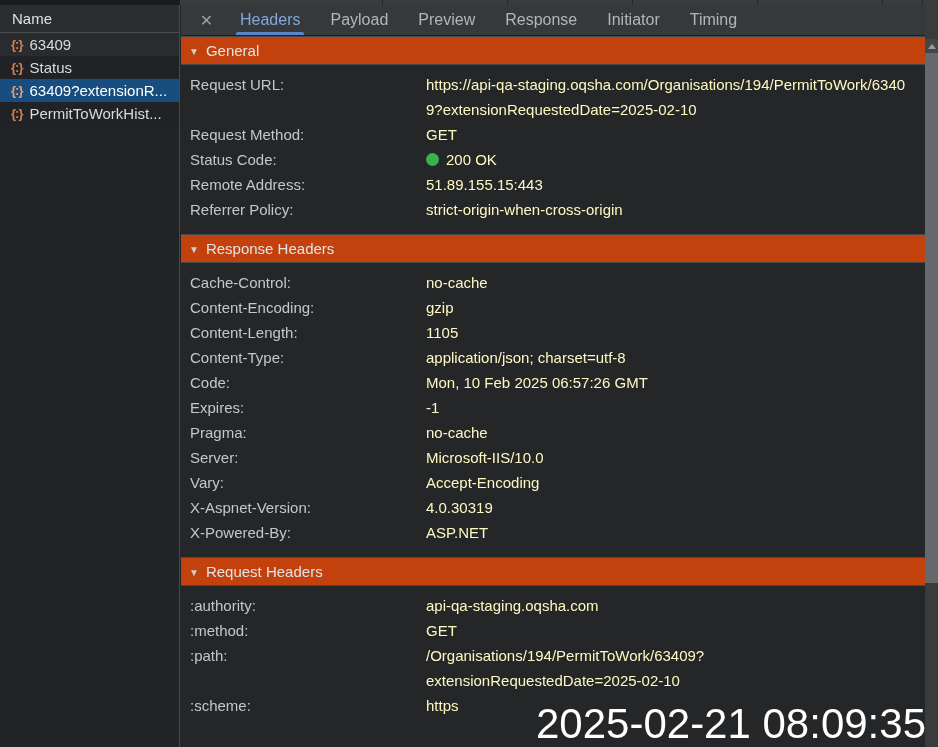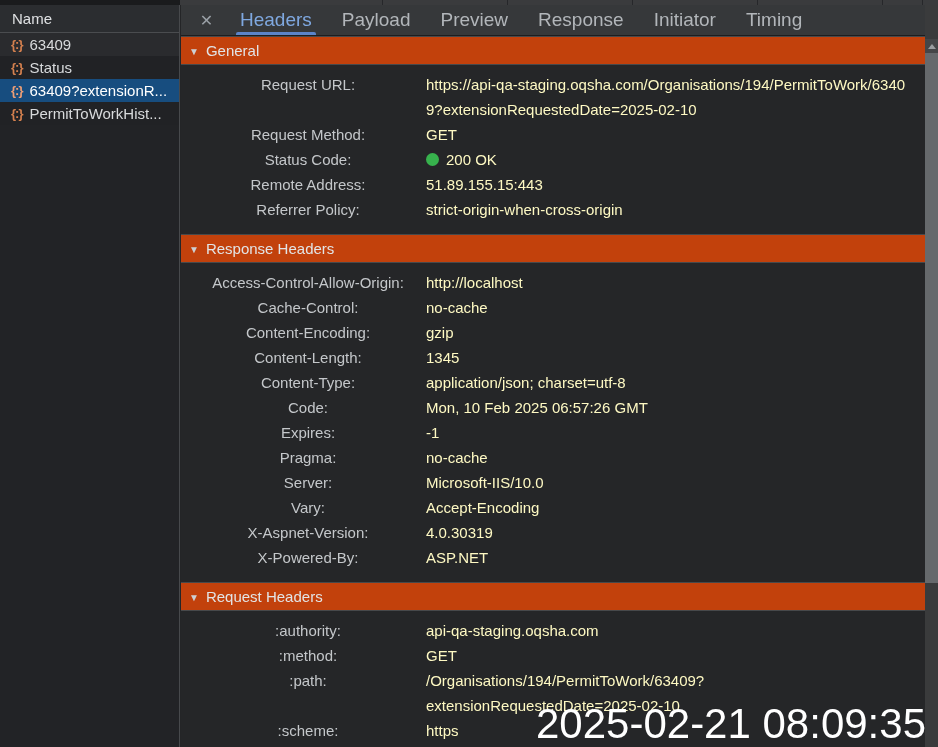--- a/index.html
+++ b/index.html
@@ -64,21 +64,21 @@
     border-bottom: 1px solid #1c1d1f;
     display: flex; align-items: stretch;
     padding-left: 7px;
   }
   .close-btn {
     width: 37px; display: flex; align-items: center; justify-content: center;
     color: #9aa0a6; font-size: 16px; cursor: pointer;
   }
   .tab {
     display: flex; align-items: center;
-    padding: 0 15px; font-size: 19px; color: #b2b6ba;
+    padding: 0 15px; font-size: 16px; color: #b2b6ba;
     position: relative; cursor: pointer;
   }
   .tab.active { color: #7fa8e0; }
   .tab.active::after {
     content: ""; position: absolute; left: 11px; right: 11px; bottom: 0;
     height: 3px; background: #5b84c9; border-radius: 2px 2px 0 0;
   }
 
   .detail-content { flex: 1; overflow: hidden; }
   .section-header {
@@ -88,21 +88,21 @@
     background: #c2410c;
     padding-left: 8px; font-size: 15px; color: #e2e4e6;
     cursor: pointer;
   }
   .section-header .tri {
     display: inline-block; font-size: 10px; color: #cdd0d3;
     margin-right: 7px; transform: translateY(-1px);
   }
   .section-rows { padding: 7px 0 12px 0; }
   .hrow { display: flex; font-size: 15px; line-height: 25px; padding-left: 9px; }
-  .hrow-label { width: 236px; flex: none; color: #c4c7ca; text-align: center; }
+  .hrow-label { width: 236px; flex: none; color: #c4c7ca; }
   .hrow-value {
     flex: 1; color: #fef9c3;
     white-space: pre-wrap; word-break: break-all;
     padding-right: 6px;
   }
   .status-dot {
     display: inline-block; width: 13px; height: 13px; border-radius: 50%;
     margin-right: 7px; transform: translateY(1px);
   }
 
@@ -196,34 +196,30 @@
           <div class="hrow-value">51.89.155.15:443</div>
         </div>
         <div class="hrow">
           <div class="hrow-label">Referrer Policy:</div>
           <div class="hrow-value">strict-origin-when-cross-origin</div>
         </div>
       </div>
       <div class="section-header"><span class="tri">▼</span>Response Headers</div>
       <div class="section-rows">
         <div class="hrow">
-          <div class="hrow-label">Access-Control-Allow-Origin:</div>
-          <div class="hrow-value">http://localhost</div>
-        </div>
-        <div class="hrow">
           <div class="hrow-label">Cache-Control:</div>
           <div class="hrow-value">no-cache</div>
         </div>
         <div class="hrow">
           <div class="hrow-label">Content-Encoding:</div>
           <div class="hrow-value">gzip</div>
         </div>
         <div class="hrow">
           <div class="hrow-label">Content-Length:</div>
-          <div class="hrow-value">1345</div>
+          <div class="hrow-value">1105</div>
         </div>
         <div class="hrow">
           <div class="hrow-label">Content-Type:</div>
           <div class="hrow-value">application/json; charset=utf-8</div>
         </div>
         <div class="hrow">
           <div class="hrow-label">Code:</div>
           <div class="hrow-value">Mon, 10 Feb 2025 06:57:26 GMT</div>
         </div>
         <div class="hrow">

